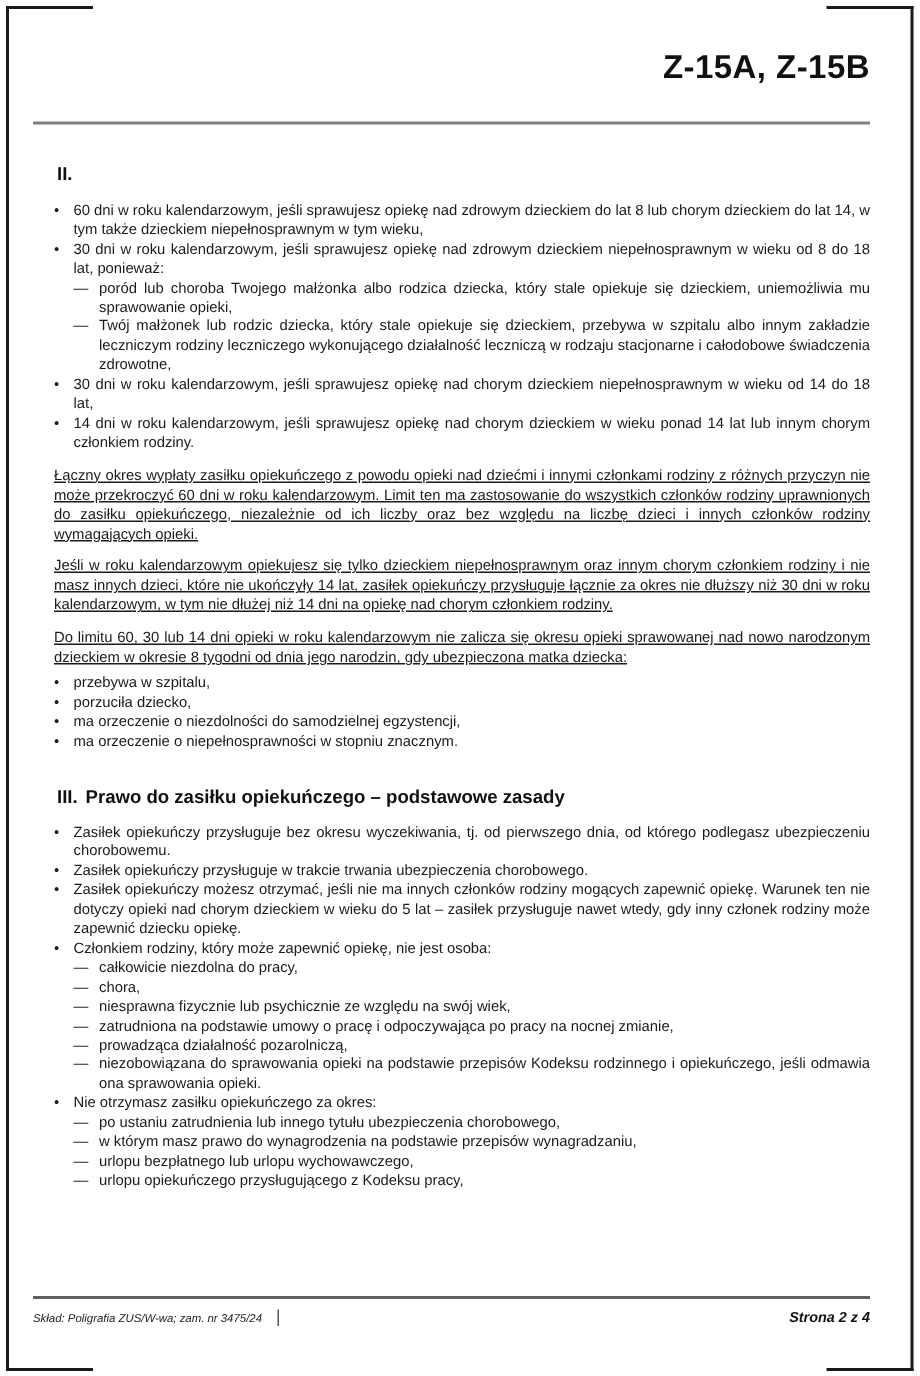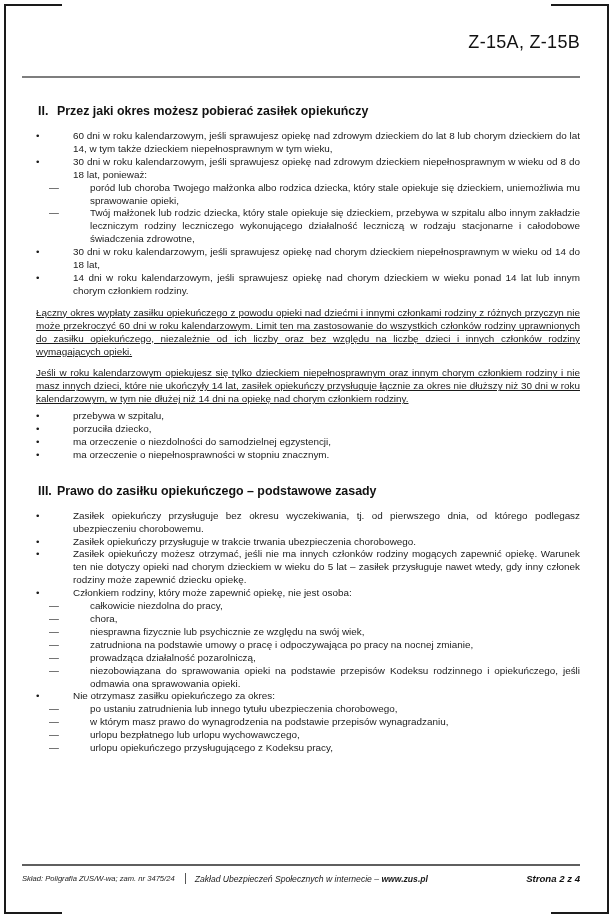--- a/index.html
+++ b/index.html
@@ -13,37 +13,37 @@
   .frame-v.right { right:4px; }
   .frame-h { position:absolute; height:2px; width:58px; background:#1a1a1a; }
   .frame-h.tl { top:4px; left:4px; }
   .frame-h.tr { top:4px; right:4px; }
   .frame-h.bl { bottom:3px; left:4px; }
   .frame-h.br { bottom:3px; right:4px; }
 
   .content { position:absolute; left:22px; width:558px; top:0; }
 
   .doc-title {
-    margin-top:32px; text-align:right; font-size:18px; font-weight:normal;
+    margin-top:32px; text-align:right; font-size:22px; font-weight:bold;
     letter-spacing:0.3px; color:#111;
   }
   .head-rule { height:2px; background:#7e7e7e; margin-top:23px; }
 
   .section-heading { display:flex; font-weight:bold; font-size:12.4px; color:#111;padding-left:16px; }
   .section-heading.first { margin-top:26px; }
   .section-heading.second { margin-top:22px;align-items:flex-end; }
   .sec-num { width:19px; flex-shrink:0; }
 
   .body-block { font-size:9.9px; line-height:12.9px; }
 
   .list { margin-left:14px; margin-top:12px; }
   .list.tight { margin-top:4px; }
   .bullet-item { display:flex; }
   .marker { width:13px; flex-shrink:0; }
-  .btext { flex:1; text-align:justify;margin-left:24px; }
+  .btext { flex:1; text-align:justify; }
   .sub-item { display:flex; margin-left:13px; }
   .sub-marker { width:17px; flex-shrink:0; }
 
   .para { margin-left:14px; margin-top:9px; text-align:justify;text-decoration:underline; }
 
   .footer { position:absolute; top:864px; left:22px; width:558px;font-style:italic; }
   .footer-rule { height:2px; background:#5f5f5f; }
   .footer-row { display:flex; align-items:center; margin-top:7px; }
   .footer-print { font-size:7.6px; color:#222; }
   .footer-sep { width:1px; height:11px; background:#555; margin:0 9px 0 10px; }
@@ -61,21 +61,20 @@
 <div class="frame-h bl"></div>
 <div class="frame-h br"></div>
 
 <div class="content">
 
   <div class="doc-title">Z-15A, Z-15B</div>
   <div class="head-rule"></div>
 
   <div class="section-heading first">
     <span class="sec-num">II.</span>
-    <span>Przez jaki okres możesz pobierać zasiłek opiekuńczy</span>
   </div>
 
   <div class="list body-block">
     <div class="bullet-item">
       <span class="marker">•</span>
       <span class="btext">60 dni w roku kalendarzowym, jeśli sprawujesz opiekę nad zdrowym dzieckiem do lat 8 lub chorym dzieckiem do lat 14, w tym także dzieckiem niepełnosprawnym w tym wieku,</span>
     </div>
     <div class="bullet-item">
       <span class="marker">•</span>
       <span class="btext">30 dni w roku kalendarzowym, jeśli sprawujesz opiekę nad zdrowym dzieckiem niepełnosprawnym w wieku od 8 do 18 lat, ponieważ:</span>
@@ -93,20 +92,21 @@
       <span class="btext">30 dni w roku kalendarzowym, jeśli sprawujesz opiekę nad chorym dzieckiem niepełnosprawnym w wieku od 14 do 18 lat,</span>
     </div>
     <div class="bullet-item">
       <span class="marker">•</span>
       <span class="btext">14 dni w roku kalendarzowym, jeśli sprawujesz opiekę nad chorym dzieckiem w wieku ponad 14 lat lub innym chorym członkiem rodziny.</span>
     </div>
   </div>
 
   <div class="para body-block">Łączny okres wypłaty zasiłku opiekuńczego z powodu opieki nad dziećmi i innymi członkami rodziny z różnych przyczyn nie może przekroczyć 60 dni w roku kalendarzowym. Limit ten ma zastosowanie do wszystkich członków rodziny uprawnionych do zasiłku opiekuńczego, niezależnie od ich liczby oraz bez względu na liczbę dzieci i innych członków rodziny wymagających opieki.</div>
   <div class="para body-block">Jeśli w roku kalendarzowym opiekujesz się tylko dzieckiem niepełnosprawnym oraz innym chorym członkiem rodziny i nie masz innych dzieci, które nie ukończyły 14 lat, zasiłek opiekuńczy przysługuje łącznie za okres nie dłuższy niż 30 dni w roku kalendarzowym, w tym nie dłużej niż 14 dni na opiekę nad chorym członkiem rodziny.</div>
+  <div class="para body-block">Do limitu 60, 30 lub 14 dni opieki w roku kalendarzowym nie zalicza się okresu opieki sprawowanej nad nowo narodzonym dzieckiem w okresie 8 tygodni od dnia jego narodzin, gdy ubezpieczona matka dziecka:</div>
 
   <div class="list tight body-block">
     <div class="bullet-item">
       <span class="marker">•</span>
       <span class="btext">przebywa w szpitalu,</span>
     </div>
     <div class="bullet-item">
       <span class="marker">•</span>
       <span class="btext">porzuciła dziecko,</span>
     </div>
@@ -189,16 +189,15 @@
     </div>
   </div>
 
 </div>
 
 <div class="footer">
   <div class="footer-rule"></div>
   <div class="footer-row">
     <span class="footer-print">Skład: Poligrafia ZUS/W-wa; zam. nr 3475/24</span>
     <span class="footer-sep"></span>
-    <span class="footer-zus"><span>Zakład Ubezpieczeń Społecznych w internecie – </span><b>www.zus.pl</b></span>
     <span class="footer-page">Strona 2 z 4</span>
   </div>
 </div>
 
 </body></html>

